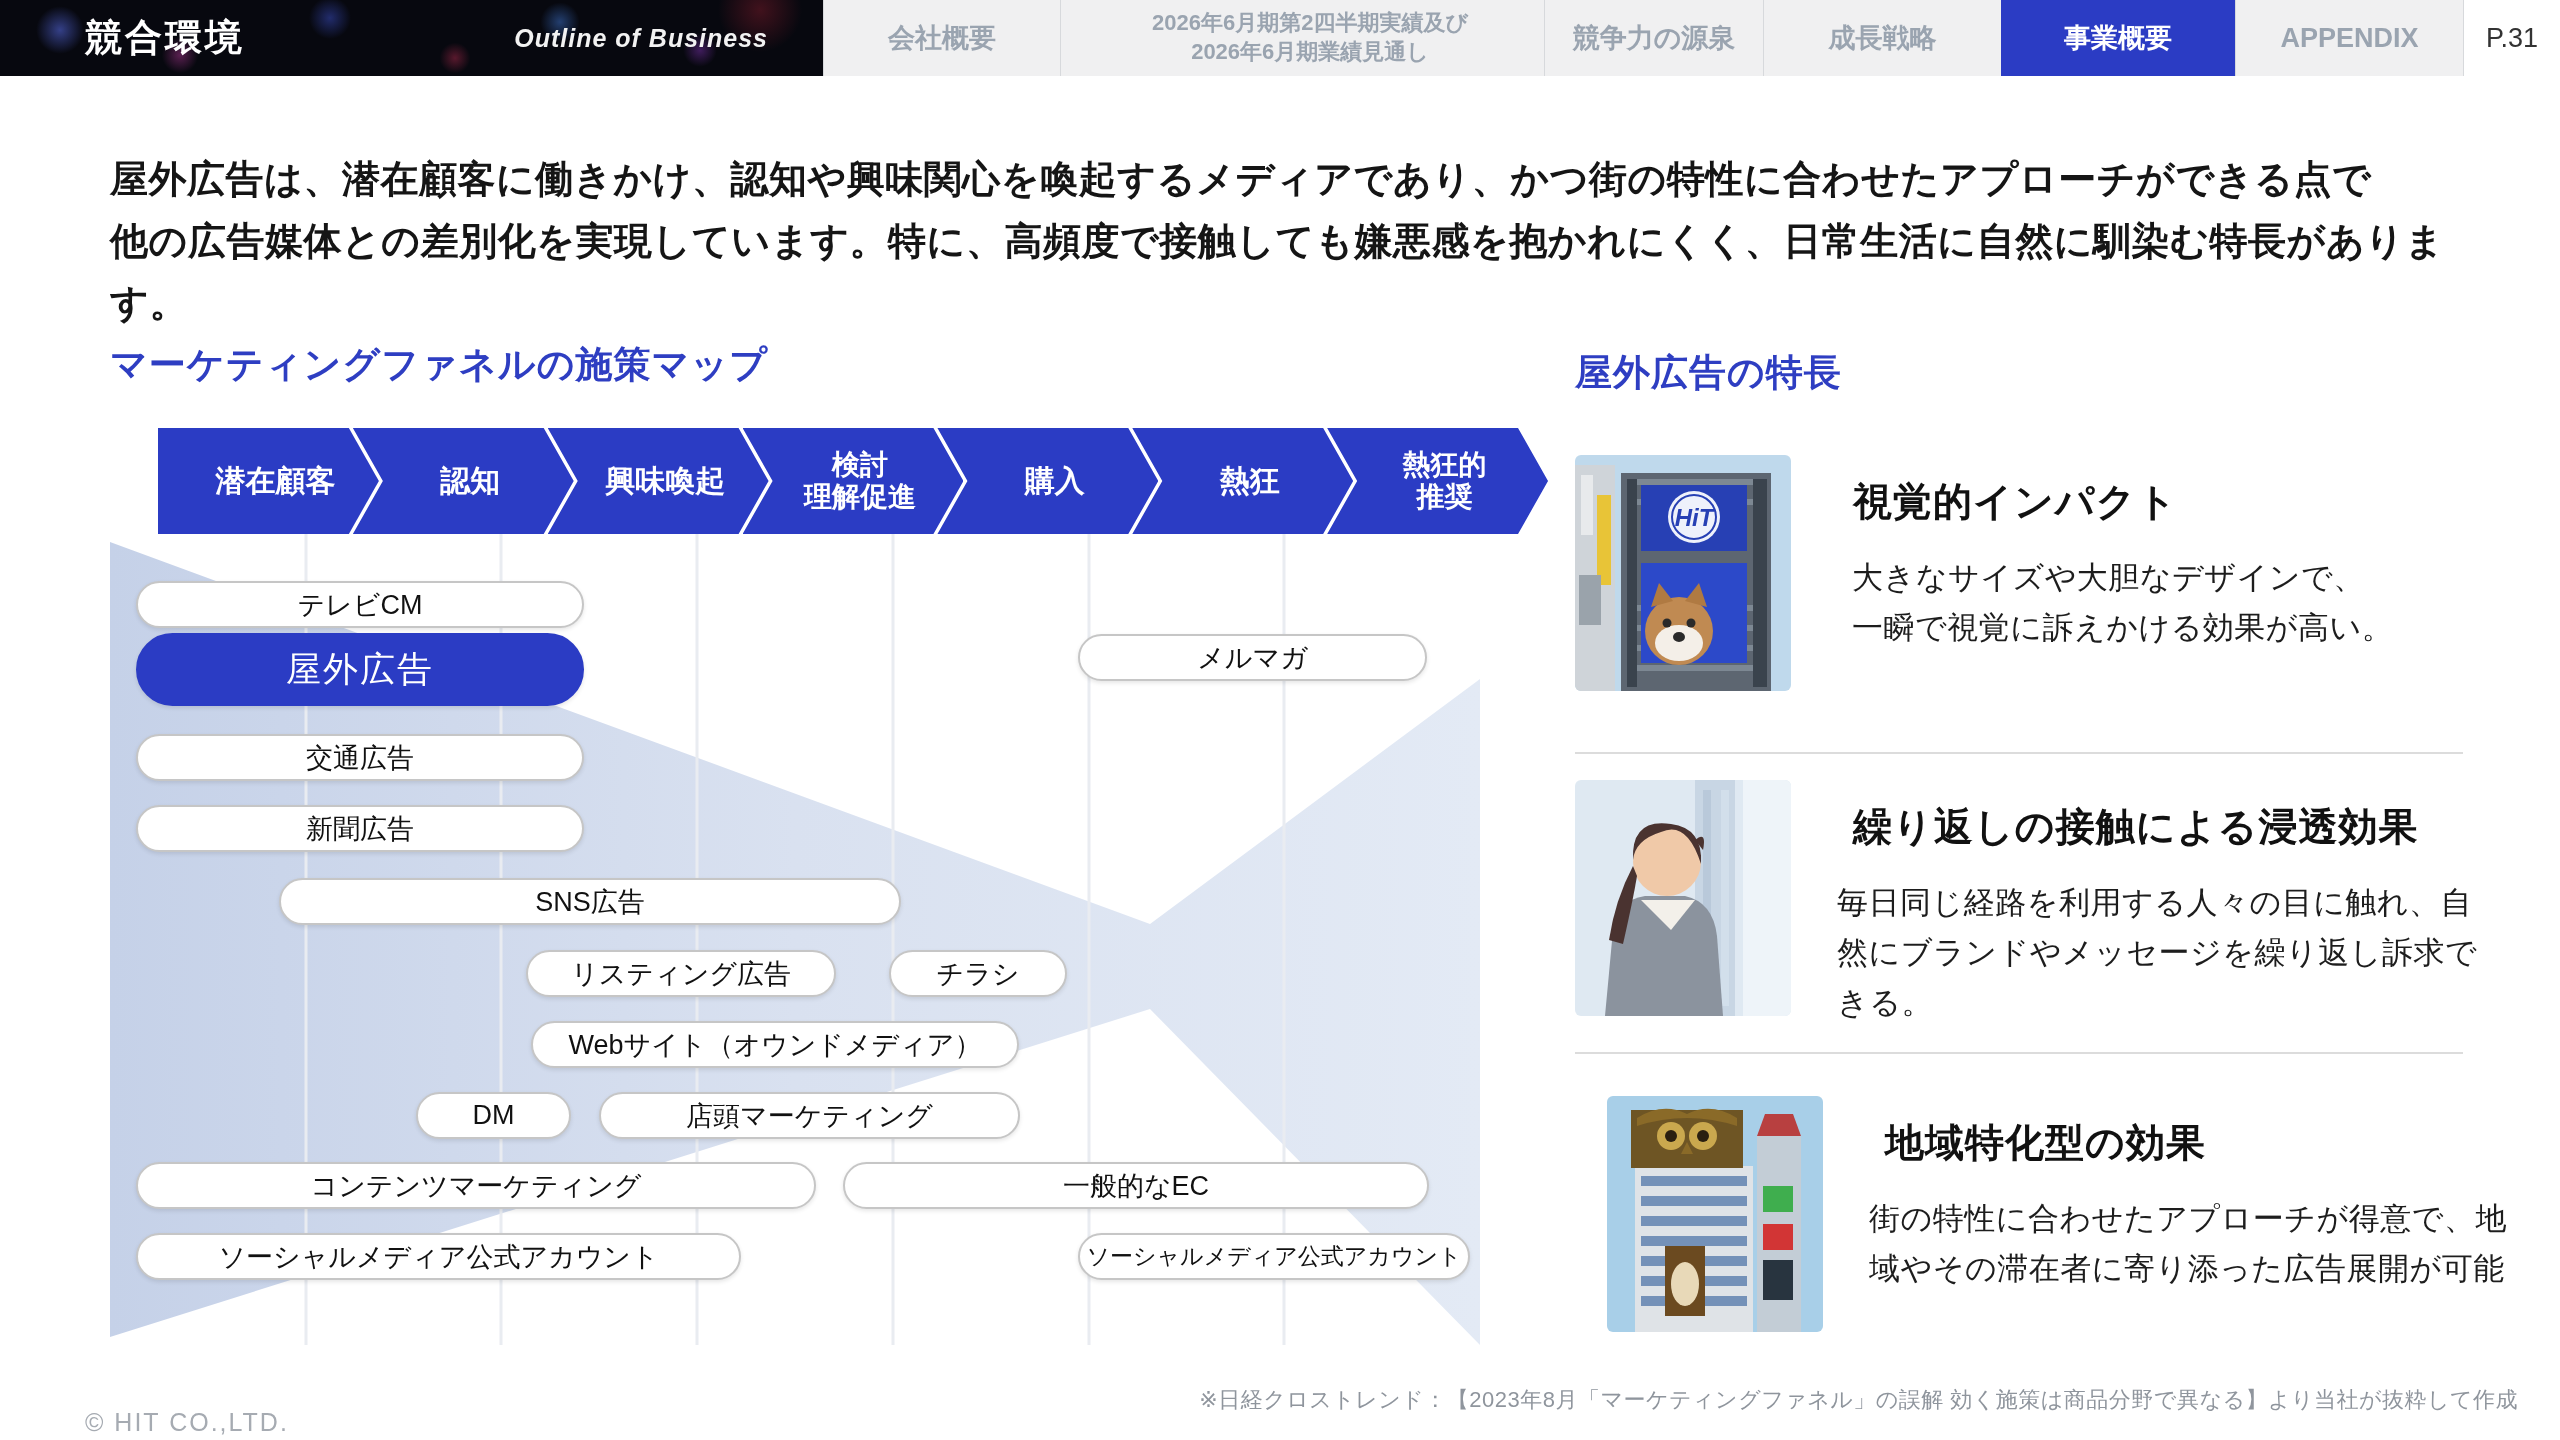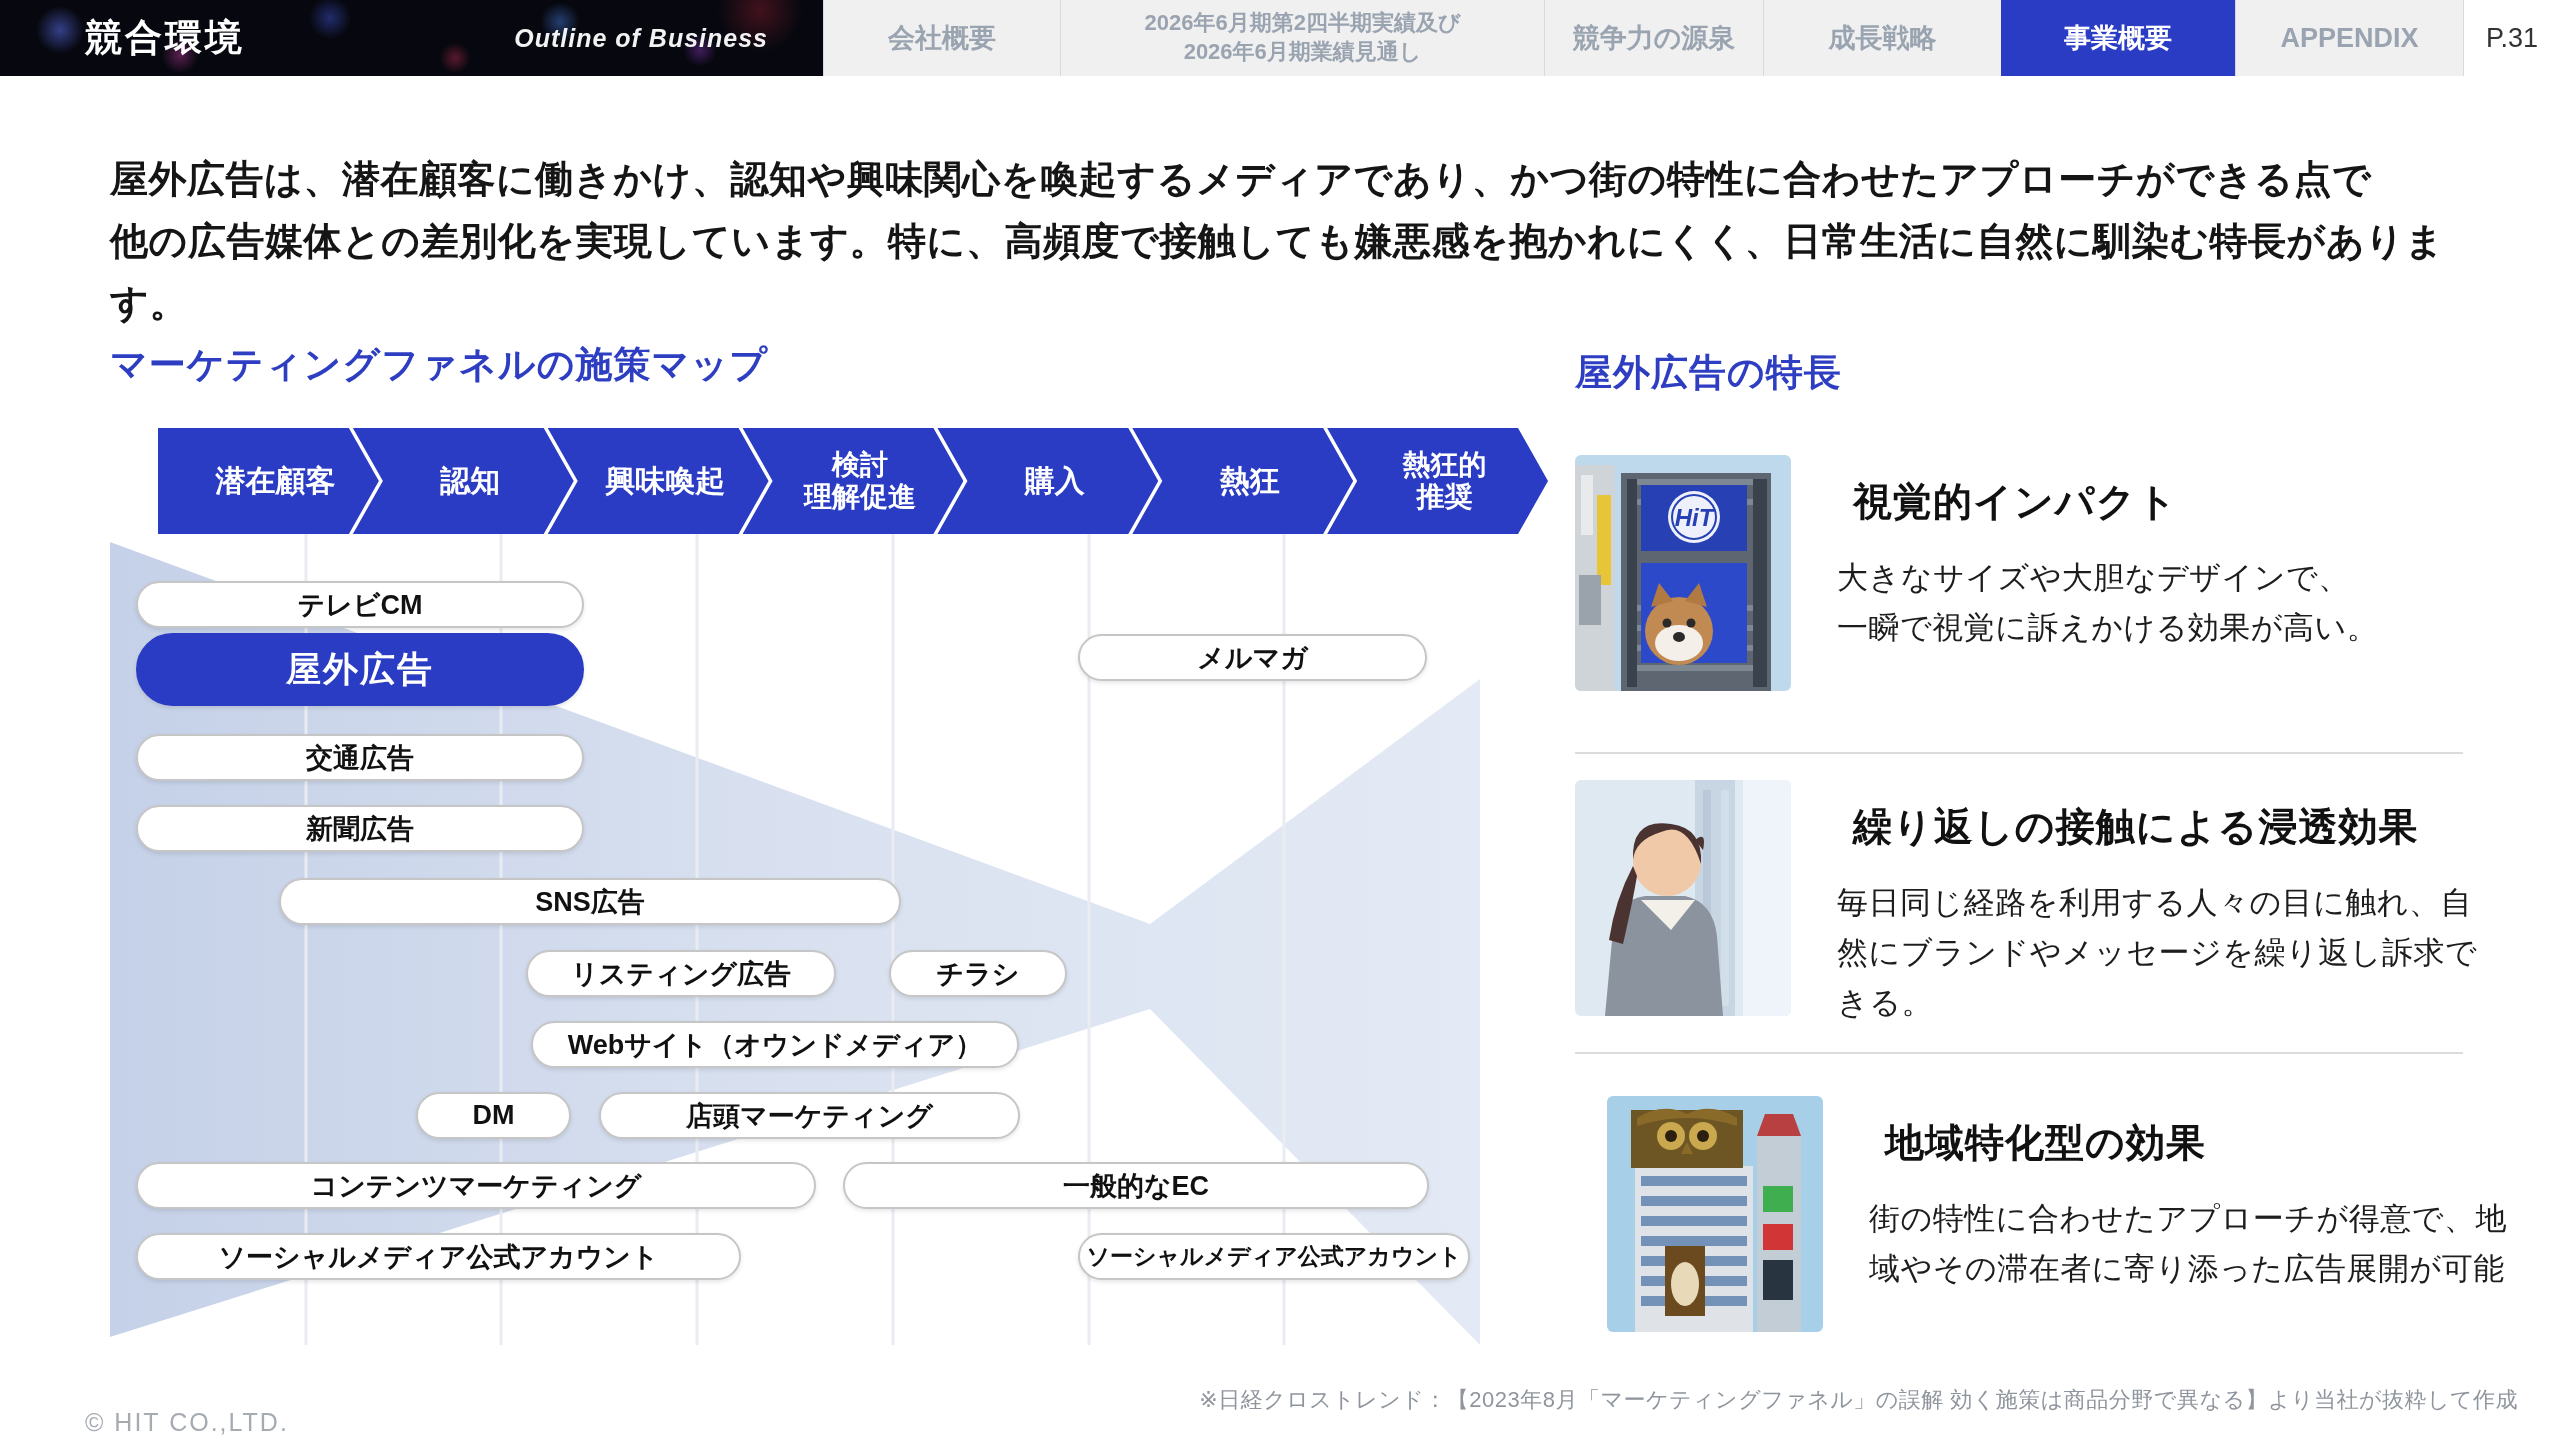--- a/index.html
+++ b/index.html
@@ -1,20 +1,20 @@
 <!DOCTYPE html>
 <html lang="ja"><head>
 <meta charset="utf-8">
 <style>
   html,body{margin:0;padding:0;background:#ffffff;}
   .slide{
     position:relative;width:2560px;height:1440px;overflow:hidden;background:#ffffff;
     font-family:"Liberation Sans","DejaVu Sans",sans-serif;color:#111;
   }
-  .pre{white-space:pre-line;}
+  .pre{white-space:pre-line;padding-left:15px;}
 
   
   .topbar{position:absolute;left:0;top:0;width:2560px;height:76px;display:flex;}
   .topbar-photo{
     position:relative;width:823px;height:76px;flex:0 0 823px;
     background:
       radial-gradient(circle 34px at 60px 30px, rgba(90,110,235,.55), transparent 70%),
       radial-gradient(circle 26px at 180px 55px, rgba(190,60,160,.45), transparent 70%),
       radial-gradient(circle 30px at 330px 18px, rgba(60,80,200,.5), transparent 70%),
       radial-gradient(circle 22px at 455px 58px, rgba(210,50,90,.4), transparent 70%),
@@ -70,21 +70,21 @@
   .arrow + .arrow{margin-left:-26px;}
   .arrow .lbl{padding-left:14px;}
   .arrow.two{font-size:28px;}
 
   
   .funnel-body{position:absolute;left:110px;top:534px;width:1370px;height:811px;}
   .funnel-bg{position:absolute;left:0;top:0;}
   .pill{
     position:absolute;background:#ffffff;border:2px solid #c6c6c6;border-radius:999px;
     display:flex;align-items:center;justify-content:center;
-    font-size:27px;font-weight:bold;color:#111;box-sizing:border-box;
+    font-size:27px;font-weight:normal;color:#111;box-sizing:border-box;
     box-shadow:0 2px 4px rgba(0,0,0,.10);
   }
   .pill.primary{background:#2b3cc4;border-color:#2b3cc4;color:#fff;font-size:35px;letter-spacing:2px;}
   .pill.compact{font-size:23px;}
 
   
   .feature{position:absolute;left:1575px;display:flex;width:930px;}
   .feature .img{flex:0 0 216px;width:216px;height:236px;border-radius:6px;overflow:hidden;}
   .feature .txt{margin-left:46px;width:660px;}
   .feature h3{margin:20px 0 0 16px;font-size:39px;font-weight:bold;color:#111;letter-spacing:1px;}

